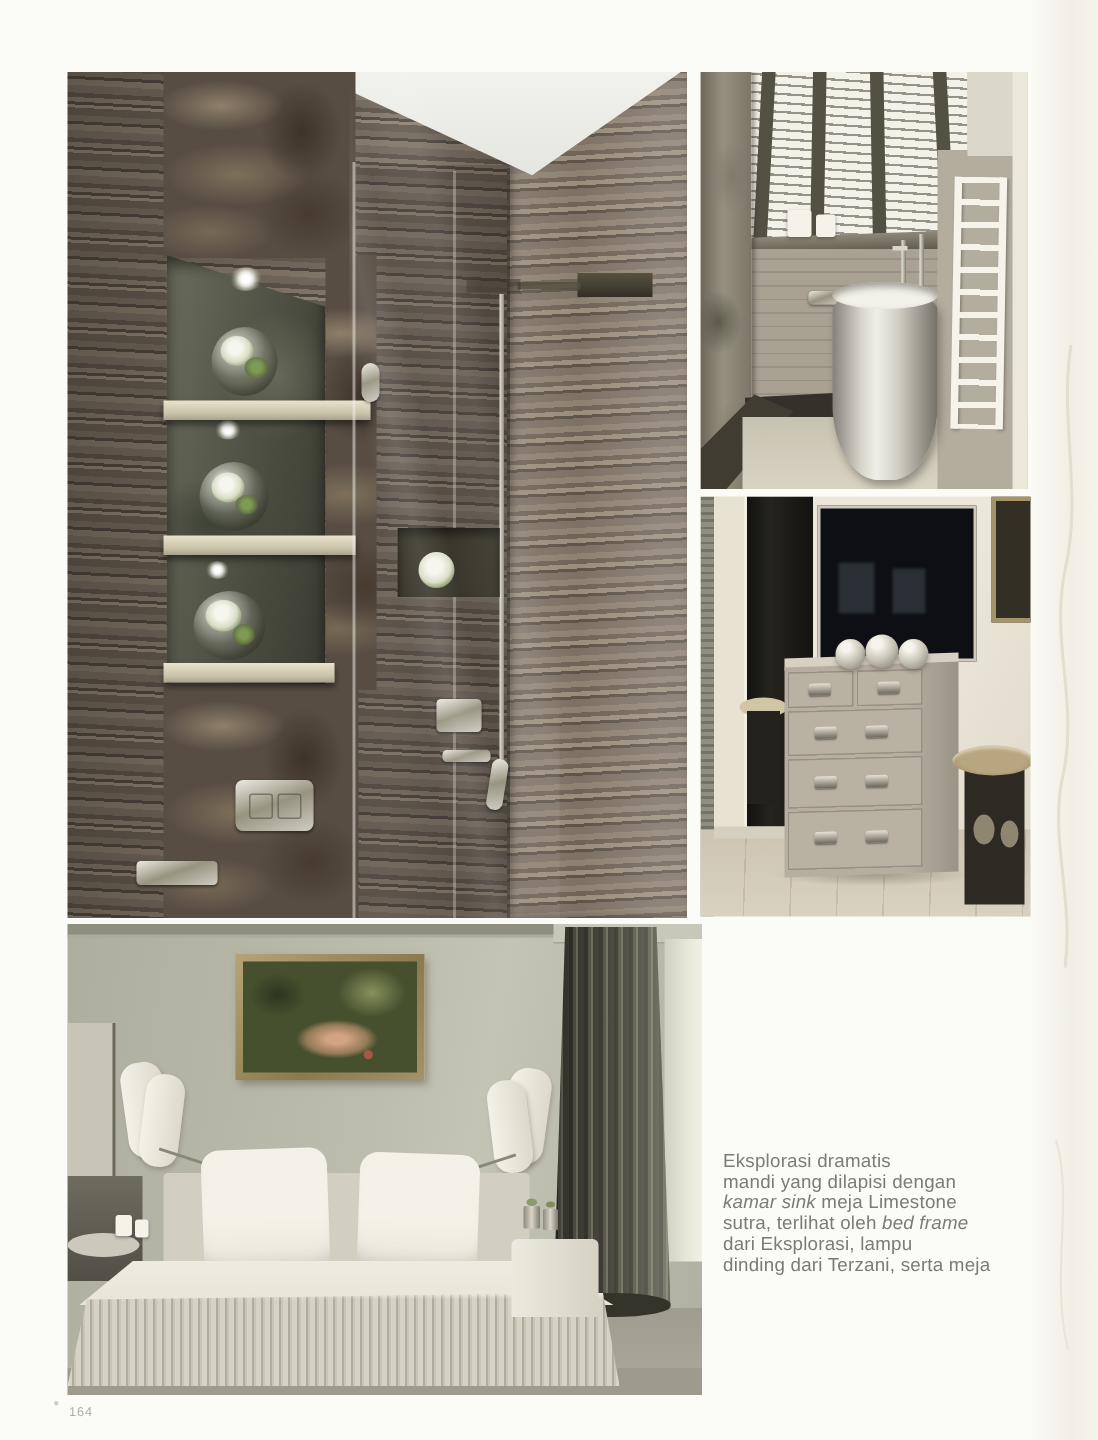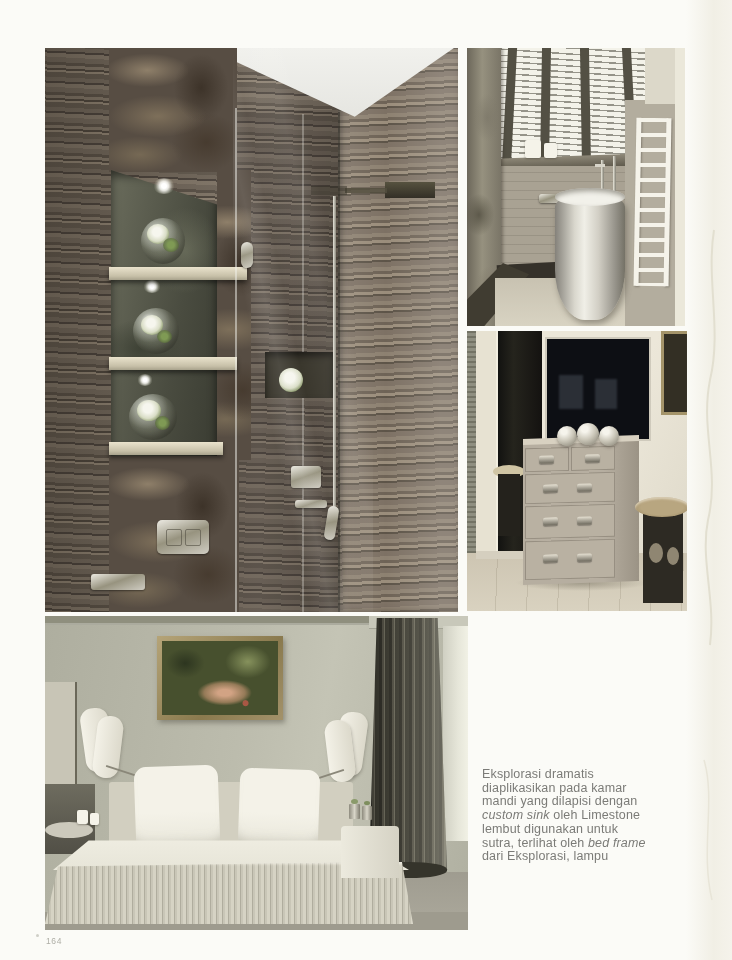--- a/index.html
+++ b/index.html
@@ -375,26 +375,25 @@
 
     <div class="abs p4-rtable"></div>
     <div class="mcup" style="left:304px;top:188px;width:11px;height:15px;"></div>
     <div class="mcup" style="left:317px;top:190px;width:10px;height:14px;"></div>
     <div class="abs" style="left:306px;top:183px;width:7px;height:5px;border-radius:50%;background:#8a9a6a;"></div>
     <div class="abs" style="left:319px;top:185px;width:6px;height:4px;border-radius:50%;background:#7e8e5e;"></div>
   </div>
 
   <div class="abs caption">
       <div class="cap-line"><span>Eksplorasi dramatis</span></div>
-      <div class="cap-line"><span>diaplikasikan pada kamar</span></div>
       <div class="cap-line"><span>mandi yang dilapisi dengan</span></div>
-      <div class="cap-line"><span class="it">custom sink</span><span> oleh Limestone</span></div>
-      <div class="cap-line"><span>lembut digunakan untuk</span></div>
+      <div class="cap-line"><span class="it">kamar sink</span><span> meja Limestone</span></div>
       <div class="cap-line"><span>sutra, terlihat oleh </span><span class="it">bed frame</span></div>
       <div class="cap-line"><span>dari Eksplorasi, lampu</span></div>
+      <div class="cap-line"><span>dinding dari Terzani, serta meja</span></div>
     </div>
 
   <div class="abs edge-right">
     <svg width="46" height="960" xmlns="http://www.w3.org/2000/svg">
       <path d="M28,230 C20,280 36,330 24,380 C14,430 34,470 22,520 C14,560 30,600 24,645" stroke="#e2dfd0" stroke-width="2" fill="none"></path>
       <path d="M18,760 C30,800 14,850 26,900" stroke="#e8e5d8" stroke-width="1.5" fill="none"></path>
     </svg>
   </div>
   <div class="abs folio-dot"></div>
   <div class="abs folio">164</div>

